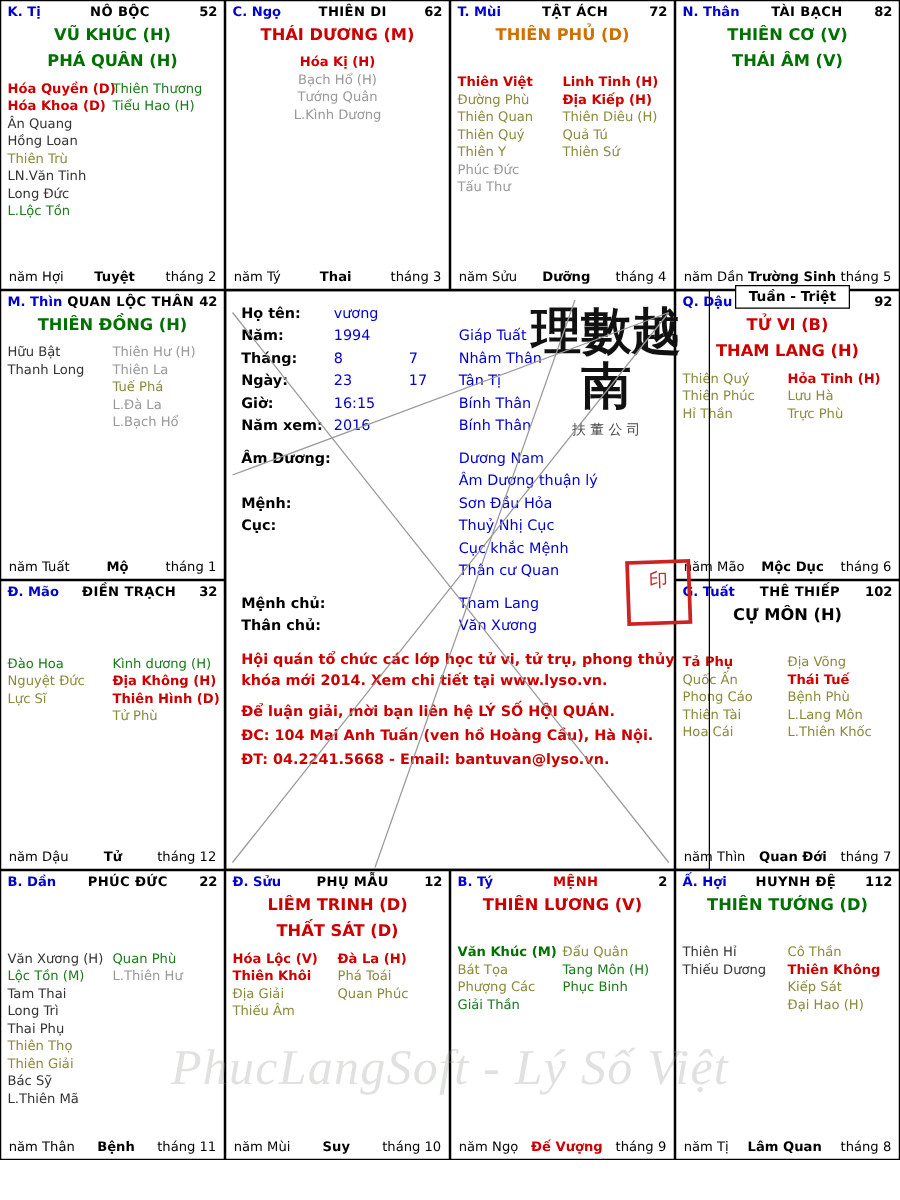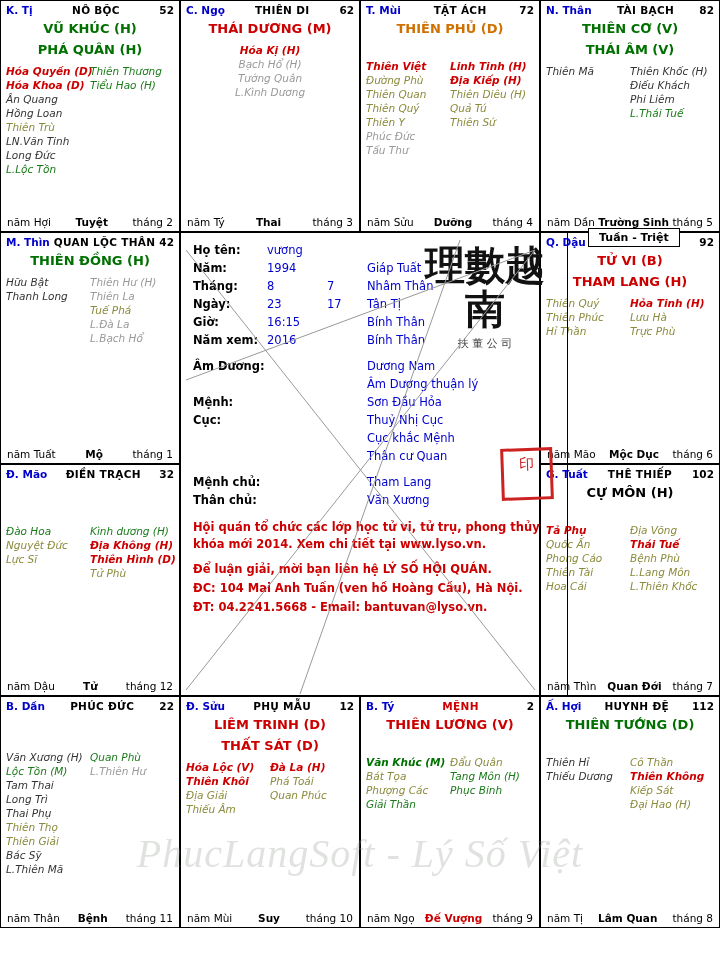--- a/index.html
+++ b/index.html
@@ -38,21 +38,21 @@
   .p-head .num { color:#000; }
   .p-title {
     text-align:center; font-weight:bold; font-size:13px;
     margin-top:5px; line-height:16px;
   }
   .p-title.green { color:#007000; }
   .p-title.red { color:#cc0000; }
   .p-title.orange { color:#d07000; }
   .p-title.black { color:#000; }
   .stars {
-    display:flex; margin-top:6px; font-size:10.5px; line-height:14px;font-style:italic;
+    display:flex; margin-top:6px; font-size:10.5px; line-height:14px;
   }
   .stars .col { width:50%; padding-right:2px; }
   .stars .col.c2 { }
   .star { white-space:nowrap; }
   .s-red { color:#cc0000; font-weight:bold; }
   .s-green { color:#1a7a1a; }
   .s-olive { color:#8a8a3c; }
   .s-gray { color:#999999; }
   .s-black { color:#333333; }
   .s-dkgreen { color:#007000; font-weight:bold; }
@@ -225,31 +225,20 @@
   </div>
 
   <div class="cell">
     <div class="p-head">
       <span class="chi">N. Thân</span>
       <span class="cung">TÀI BẠCH</span>
       <span class="num">82</span>
     </div>
     <div class="p-title green">THIÊN CƠ (V)</div>
     <div class="p-title green">THÁI ÂM (V)</div>
-    <div class="stars">
-      <div class="col">
-        <div class="star s-black">Thiên Mã</div>
-      </div>
-      <div class="col c2">
-        <div class="star s-black">Thiên Khốc (H)</div>
-        <div class="star s-black">Điếu Khách</div>
-        <div class="star s-black">Phi Liêm</div>
-        <div class="star s-green">L.Thái Tuế</div>
-      </div>
-    </div>
     <div class="p-foot">
       <span class="nam">năm Dần</span>
       <span class="trang">Trường Sinh</span>
       <span class="thang">tháng 5</span>
     </div>
   </div>
 
   <div class="cell">
     <div class="p-head">
       <span class="chi">M. Thìn</span>
@@ -365,21 +354,21 @@
       <span class="thang">tháng 7</span>
     </div>
   </div>
 
   <div class="cell">
     <div class="p-head">
       <span class="chi">B. Dần</span>
       <span class="cung">PHÚC ĐỨC</span>
       <span class="num">22</span>
     </div>
-    <div class="stars" style="margin-top:38px;">
+    <div class="stars" style="margin-top:48px;">
       <div class="col">
         <div class="star s-black">Văn Xương (H)</div>
         <div class="star s-green">Lộc Tồn (M)</div>
         <div class="star s-black">Tam Thai</div>
         <div class="star s-black">Long Trì</div>
         <div class="star s-black">Thai Phụ</div>
         <div class="star s-olive">Thiên Thọ</div>
         <div class="star s-olive">Thiên Giải</div>
         <div class="star s-black">Bác Sỹ</div>
         <div class="star s-black">L.Thiên Mã</div>

